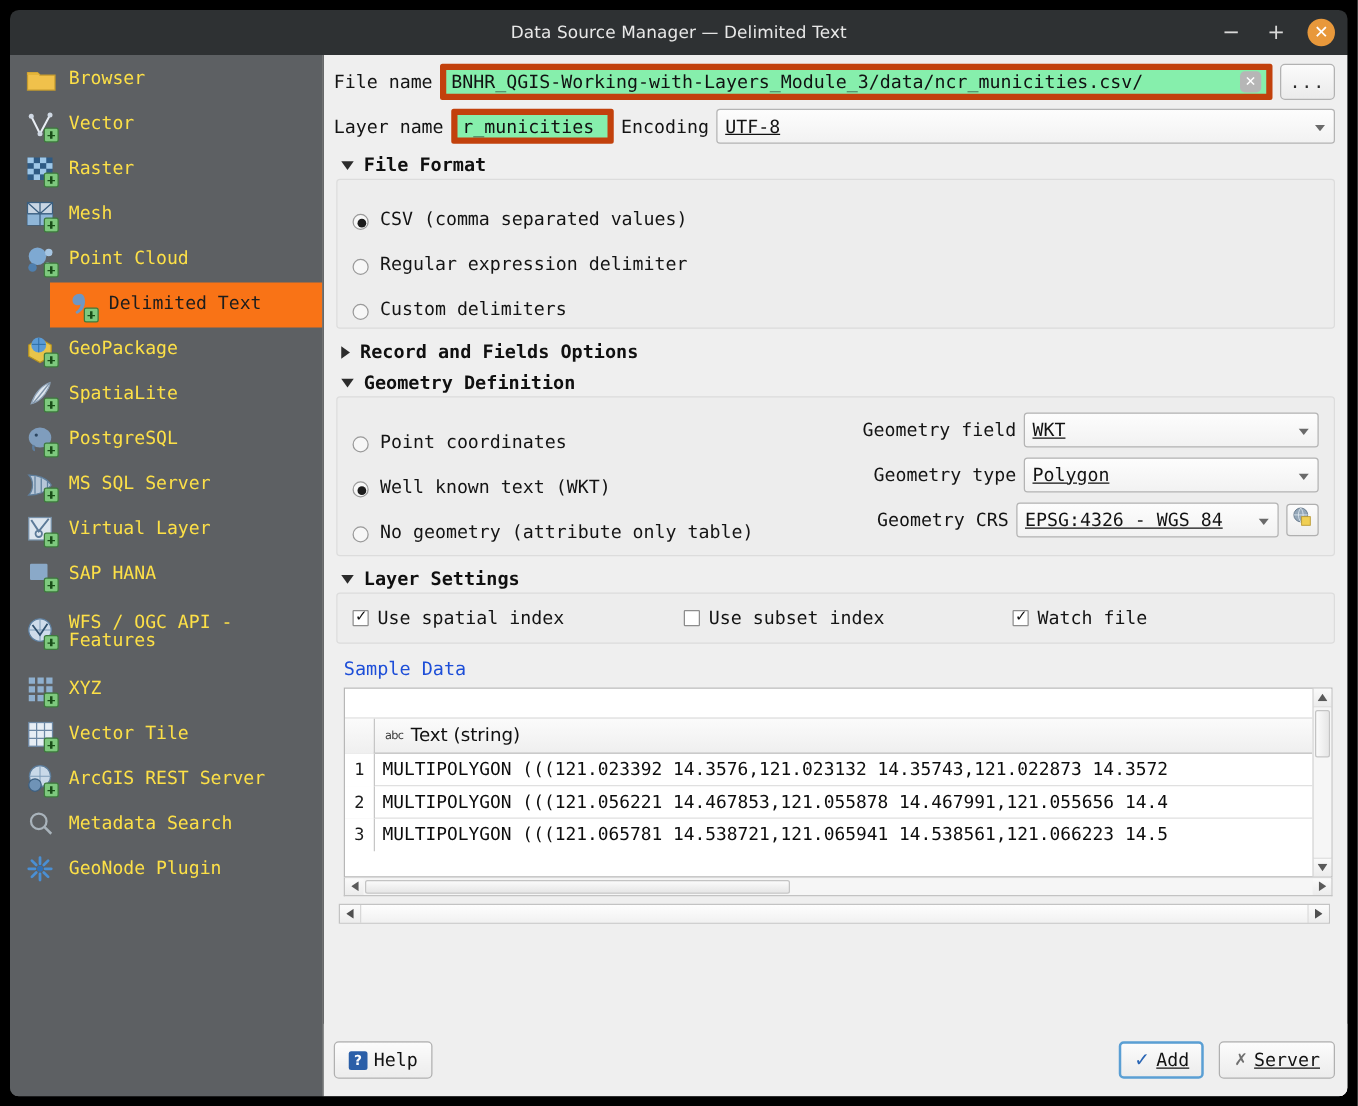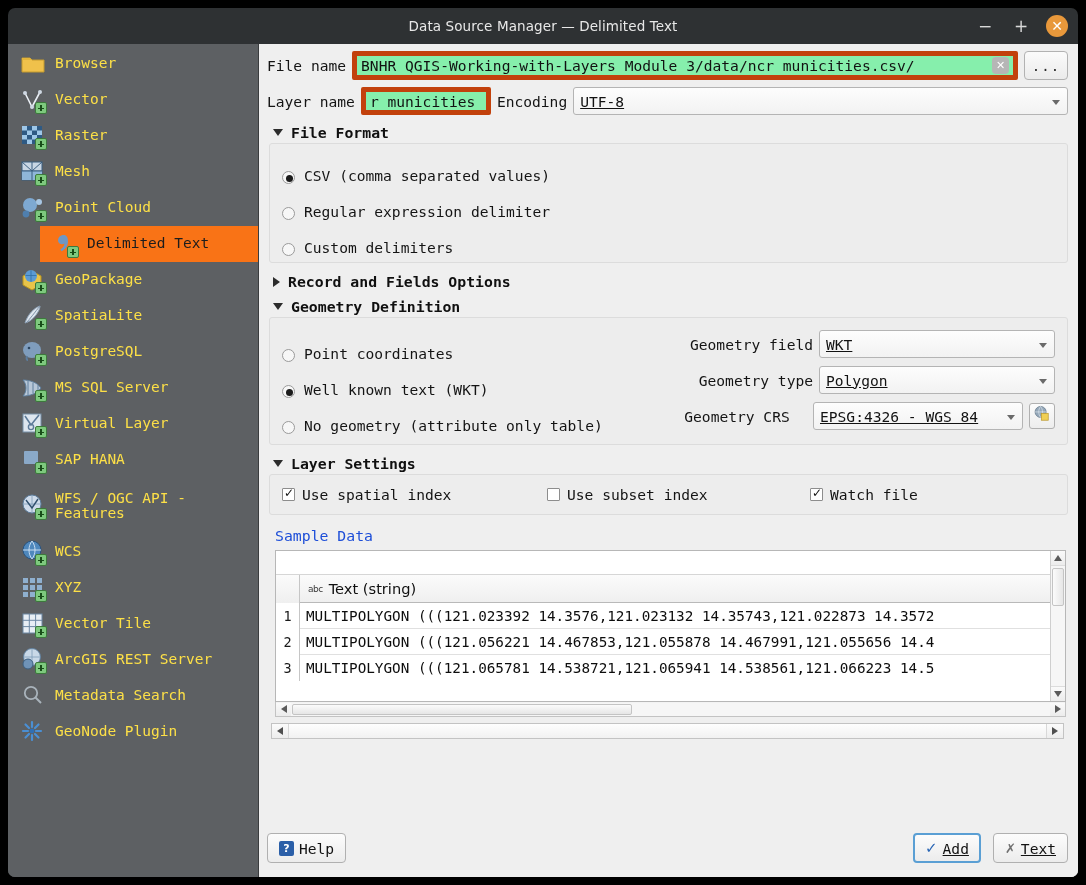--- a/index.html
+++ b/index.html
@@ -439,30 +439,20 @@
           <svg viewBox="0 0 26 26">
               <circle cx="12" cy="11" r="9" fill="#cfdceb" stroke="#5e7f9f"></circle>
               <path d="M3 11h18M12 2v18" stroke="#7e9cb8" fill="none" stroke-width=".8"></path>
               <path d="M6 7 L12 15 L18 6" stroke="#30506e" stroke-width="1.4" fill="none"></path>
             </svg>
           <span class="plusbadge"></span>
         </span>
         <span class="side-label wrap">WFS / OGC API - Features</span>
       </div>
 
-      <div class="side-item">
-        <span class="sicon">
-          <svg viewBox="0 0 26 26">
-              <circle cx="12" cy="11" r="9" fill="#4f88bd" stroke="#2a5480"></circle>
-              <path d="M3 11h18M12 2c4 5 4 13 0 18M12 2c-4 5-4 13 0 18" stroke="#d6e7f6" fill="none" stroke-width=".9"></path>
-            </svg>
-          <span class="plusbadge"></span>
-        </span>
-        <span class="side-label">WCS</span>
-      </div>
 
       <div class="side-item">
         <span class="sicon">
           <svg viewBox="0 0 26 26">
               <g fill="#8fb0cf">
                 <rect x="3" y="3" width="5" height="5"></rect>
                 <rect x="10" y="3" width="5" height="5"></rect>
                 <rect x="17" y="3" width="5" height="5"></rect>
                 <rect x="3" y="10" width="5" height="5"></rect>
                 <rect x="10" y="10" width="5" height="5"></rect>
@@ -596,21 +586,21 @@
                 <span>WKT</span>
               </div>
             </div>
             <div class="row" style="gap:6px; height:36px;">
               <span class="lbl" style="width:146px; text-align:right;">Geometry type</span>
               <div class="combo" style="flex:1 1 auto;">
                 <span>Polygon</span>
               </div>
             </div>
             <div class="row" style="gap:6px; height:36px;">
-              <span class="lbl" style="width:140px; text-align:center;">Geometry CRS</span>
+              <span class="lbl" style="width:140px; text-align:right;">Geometry CRS</span>
               <div class="combo" style="flex:1 1 auto;">
                 <span>EPSG:4326 - WGS 84</span>
               </div>
               <div style="width:26px;height:26px;border:1px solid #b0b0b0;border-radius:3px;background:linear-gradient(#fcfcfc,#ededed);display:flex;align-items:center;justify-content:center;">
                 <span>
                   <svg width="18" height="18" viewBox="0 0 26 26">
                         <circle cx="11" cy="10" r="8" fill="#94a7b8" stroke="#5e7285"></circle>
                         <path d="M3 10h16M11 2c3.6 4.5 3.6 11.5 0 16M11 2c-3.6 4.5-3.6 11.5 0 16" stroke="#e3ecf4" fill="none" stroke-width=".9"></path>
                         <rect x="12" y="12" width="10" height="10" fill="#f0cf54" stroke="#b8962c"></rect>
                       </svg>
@@ -719,19 +709,19 @@
           <span>Help</span>
         </div>
         <div class="spacer"></div>
         <div class="btn focus">
           <span class="chk-ico">✓</span>
           <span class="ul">Add</span>
         </div>
         <div class="gap"></div>
         <div class="btn">
           <span class="x-ico">✗</span>
-          <span class="ul">Text</span>
+          <span class="ul">Server</span>
         </div>
       </div>
 
     </div>
   </div>
 </div>
 
 </body></html>

